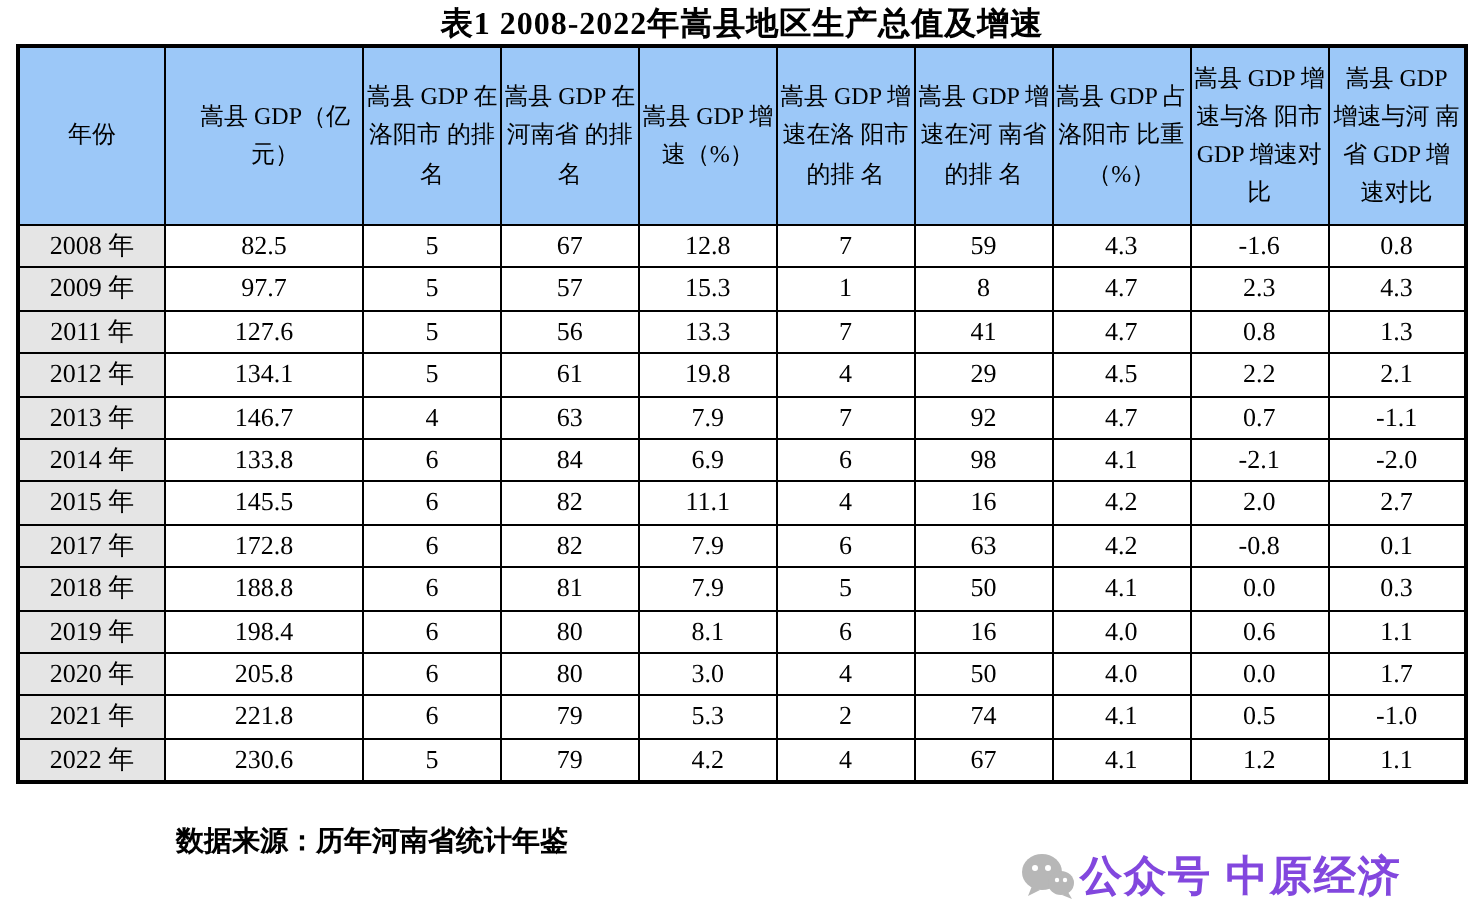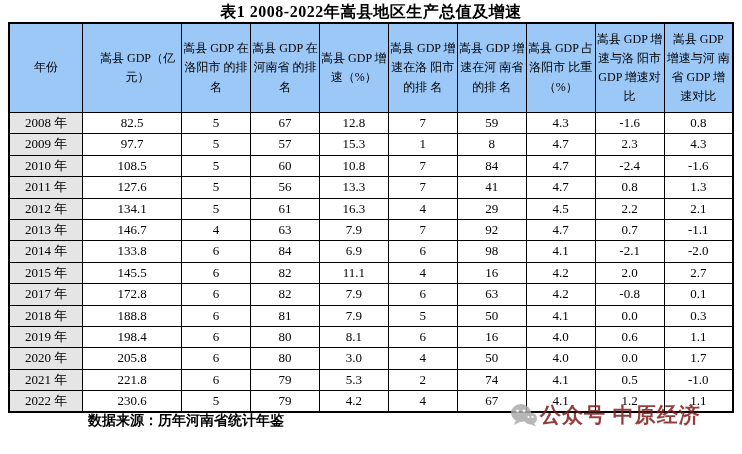--- a/index.html
+++ b/index.html
@@ -12,22 +12,22 @@
             border:2px solid #000;}
   table.gdp th,table.gdp td{border:1px solid #000;text-align:center;
             vertical-align:middle;padding:0 1px;overflow:hidden;}
   table.gdp th{background:#9cc8f8;font-weight:normal;font-size:12px;
             line-height:1.6;height:84px;padding:2px 1px;}
   table.gdp td{font-size:13px;height:20.4px;line-height:1.1;background:#fff;}
   table.gdp td.year{background:#e5e5e5;}
   table.gdp th:nth-child(1){width:70px;}
   table.gdp th:nth-child(2){width:85px;padding-left:12px;}
   .source{position:absolute;left:88px;top:412px;font-size:14px;font-weight:bold;}
-  .watermark{position:absolute;left:510px;top:401px;display:flex;align-items:center;
-             gap:3px;color:#7f1d1d;font-size:21px;font-weight:bold;opacity:.85;
+  .watermark{position:absolute;left:510px;top:424px;display:flex;align-items:center;
+             gap:3px;color:#6d28d9;font-size:21px;font-weight:bold;opacity:.85;
              pointer-events:none;white-space:nowrap;letter-spacing:1px;
              font-family:"Liberation Sans","DejaVu Sans",sans-serif;}
   .wm-icon{display:inline-block;width:27px;height:24px;}
 </style>
 </head>
 <body>
 
 <div class="page">
 
   <div class="title">表1 2008-2022年嵩县地区生产总值及增速</div>
@@ -66,49 +66,37 @@
           <td>5</td>
           <td>57</td>
           <td>15.3</td>
           <td>1</td>
           <td>8</td>
           <td>4.7</td>
           <td>2.3</td>
           <td>4.3</td>
         </tr>
         <tr>
-          <td class="year">2010 年</td>
-          <td>108.5</td>
-          <td>5</td>
-          <td>60</td>
-          <td>10.8</td>
-          <td>7</td>
-          <td>84</td>
-          <td>4.7</td>
-          <td>-2.4</td>
-          <td>-1.6</td>
-        </tr>
-        <tr>
           <td class="year">2011 年</td>
           <td>127.6</td>
           <td>5</td>
           <td>56</td>
           <td>13.3</td>
           <td>7</td>
           <td>41</td>
           <td>4.7</td>
           <td>0.8</td>
           <td>1.3</td>
         </tr>
         <tr>
           <td class="year">2012 年</td>
           <td>134.1</td>
           <td>5</td>
           <td>61</td>
-          <td>16.3</td>
+          <td>19.8</td>
           <td>4</td>
           <td>29</td>
           <td>4.5</td>
           <td>2.2</td>
           <td>2.1</td>
         </tr>
         <tr>
           <td class="year">2013 年</td>
           <td>146.7</td>
           <td>4</td>

